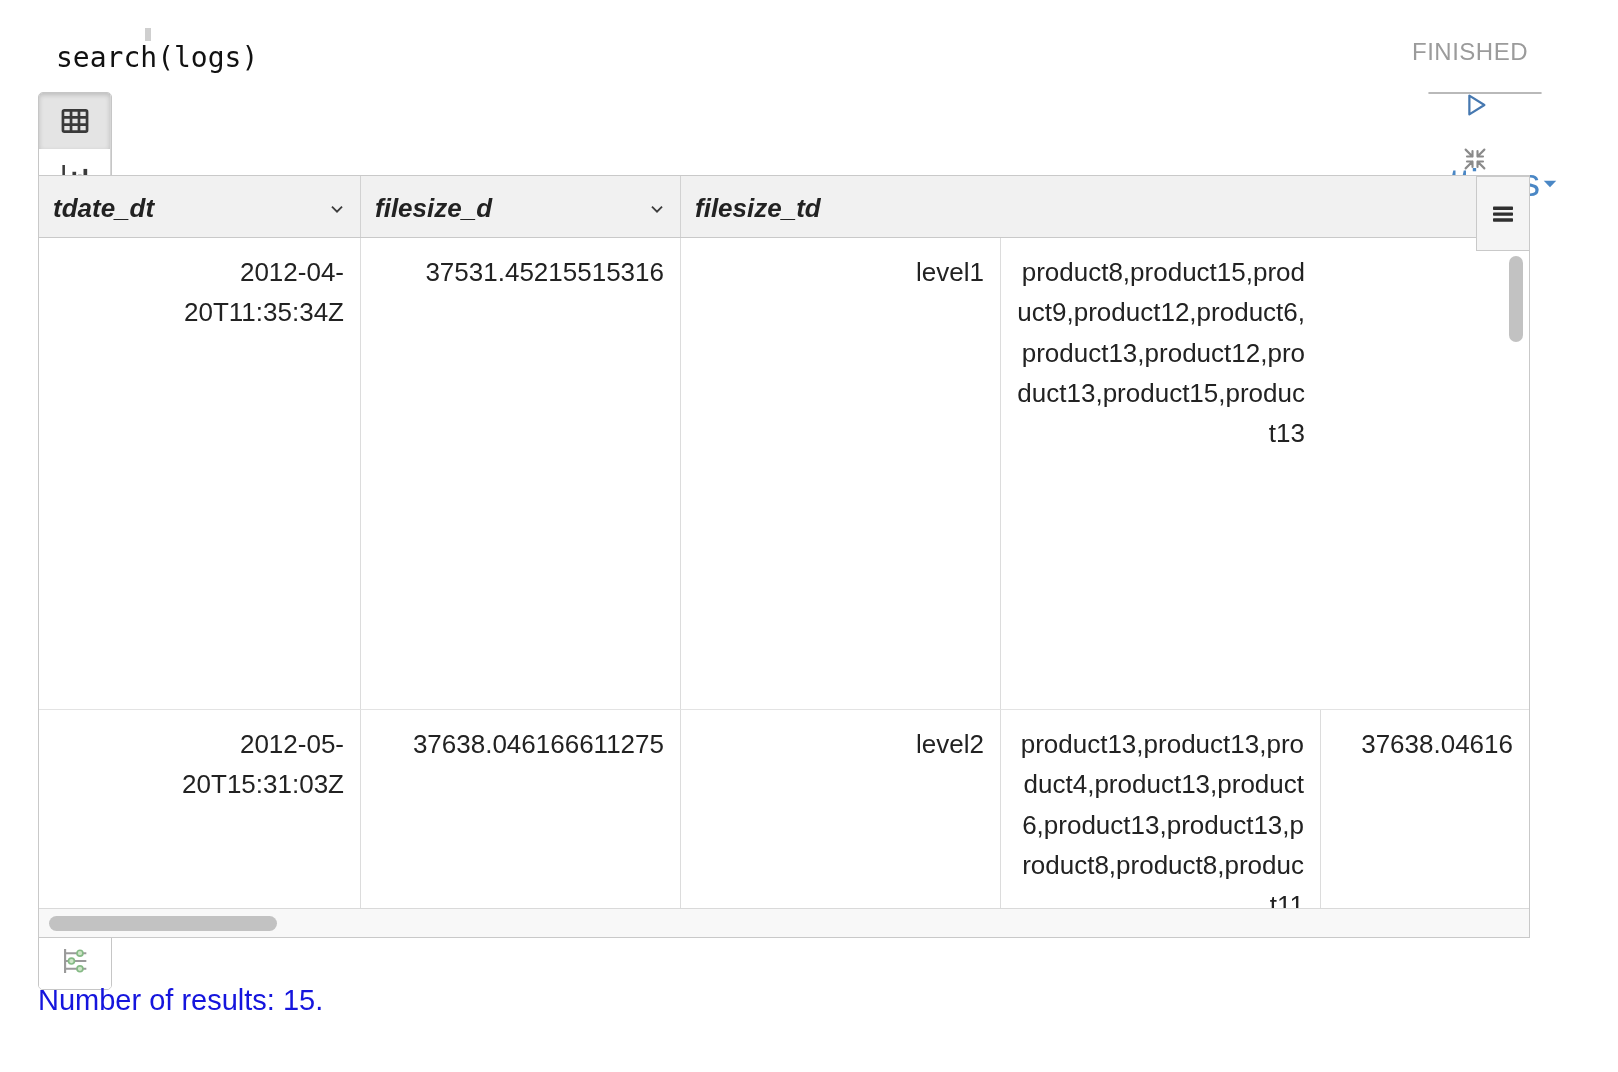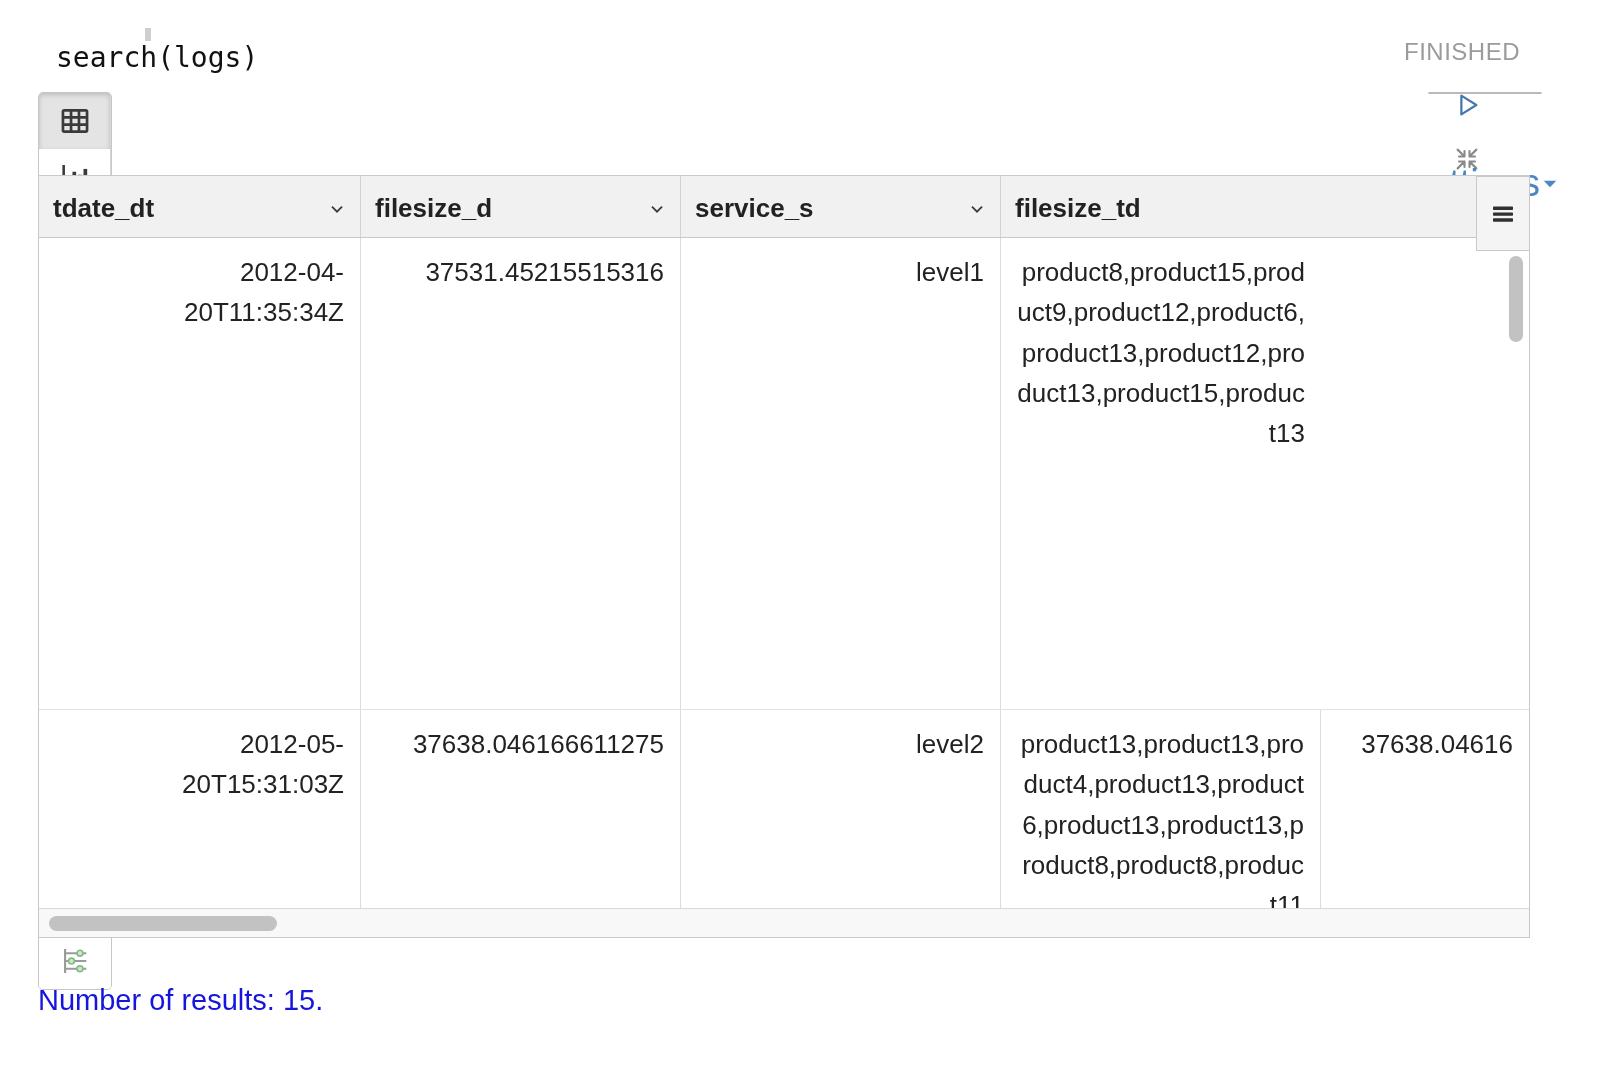--- a/index.html
+++ b/index.html
@@ -4,41 +4,41 @@
 <style>
   * { margin:0; padding:0; box-sizing:border-box; }
   html,body { width:1618px; height:1072px; background:#fff; font-family:"Liberation Sans", sans-serif; color:#222; overflow:hidden; }
   .abs { position:absolute;flex-direction:column; }
 
   
   .title-row { left:38px; top:28px; display:flex; align-items:center; height:46px; }
   .title-bar { width:6px; height:42px; background:#cfcfcf; }
   .para-title { font-family:"DejaVu Sans Mono", monospace; font-size:28px; color:#111; margin-left:18px; }
 
-  .status-controls { top:38px; right:88px; display:flex; align-items:center; gap:24px; }
+  .status-controls { top:38px; right:80px; display:flex; align-items:center; gap:24px; }
   .status-text { font-size:24px; color:#9b9b9b; letter-spacing:.5px; margin-right:10px; }
   .ctl-icon { width:30px; height:30px; display:flex; align-items:center; justify-content:center; cursor:pointer; }
 
   
   .chart-group { left:38px; top:92px; display:flex; border:1px solid #c6c6c6; border-radius:5px; background:#fff; overflow:hidden; }
   .chart-btn { width:72px; height:56px; display:flex; align-items:center; justify-content:center; border-right:1px solid #d6d6d6; background:#fff; cursor:pointer; }
   .chart-btn:last-child { border-right:none; }
   .chart-btn.selected { background:#e4e4e4; box-shadow:inset 0 2px 5px rgba(0,0,0,.18); }
 
   .right-tools { top:92px; right:58px; display:flex; align-items:center; gap:68px; height:58px; }
   .dl-group { display:flex; border:1px solid #b9b9b9; border-radius:6px; overflow:hidden; height:58px; }
   .dl-cell { display:flex; align-items:center; justify-content:center; background:#fff; cursor:pointer; }
   .dl-main { width:68px; border-right:1px solid #c6c6c6; }
   .dl-caret { width:44px; }
   .settings-link { color:#4a87c5; font-size:38px; display:flex; align-items:center; gap:0; cursor:pointer; }
 
   
   .tbl { left:38px; top:175px; width:1492px; height:763px; border:1px solid #c9c9c9; background:#fff; }
   .tbl-header { display:grid; grid-template-columns:322px 320px 320px 320px 1fr; height:62px; background:#f1f1f1; border-bottom:1px solid #c9c9c9; }
-  .th { display:flex; align-items:center; justify-content:space-between; padding:4px 12px 0 14px; font-weight:bold; font-size:26px; color:#222; border-right:1px solid #d2d2d2; overflow:hidden; white-space:nowrap; cursor:pointer; }
+  .th { display:flex; align-items:center; justify-content:space-between; padding:4px 12px 0 14px; font-weight:bold; font-size:26px; color:#222; border-right:1px solid #d2d2d2; overflow:hidden; white-space:nowrap; cursor:pointer;font-style:italic; }
   .th:last-child { border-right:none; }
   .tbl-body { height:670px; overflow:hidden; }
   .trow { display:grid; grid-template-columns:322px 320px 320px 320px 1fr;text-align:right; }
   .trow-1 { height:472px; border-bottom:1px solid #e3e3e3; }
   .trow-2 { height:198px; }
   .td { padding:14px 16px; font-size:26px; line-height:1.55; border-right:1px solid #dcdcdc; overflow:hidden; }
   .td:last-child { border-right:none; }
   .td-date span { display:inline-block; max-width:225px; }
   .td-prod { word-break:break-all; }
   .td-num, .td-clip { white-space:nowrap; }
@@ -300,26 +300,20 @@
           <path d="M6.5 9.5 L12 15 L17.5 9.5"></path>
         </svg>
     </div>
     <div class="th">
       <span>filesize_d</span>
       <svg width="22" height="22" viewBox="0 0 24 24" fill="none" stroke="#3c3c3c" stroke-width="2">
           <path d="M6.5 9.5 L12 15 L17.5 9.5"></path>
         </svg>
     </div>
     <div class="th">
-      <span>service_s</span>
-      <svg width="22" height="22" viewBox="0 0 24 24" fill="none" stroke="#3c3c3c" stroke-width="2">
-          <path d="M6.5 9.5 L12 15 L17.5 9.5"></path>
-        </svg>
-    </div>
-    <div class="th">
       <span>filesize_td</span>
     </div>
   </div>
 
   <div class="tbl-body">
     <div class="trow trow-1">
       <div class="td td-date"><span>2012-04-20T11:35:34Z</span></div>
       <div class="td td-num">37531.45215515316</div>
       <div class="td">level1</div>
       <div class="td td-prod">product8,product15,product9,product12,product6,product13,product12,product13,product15,product13</div>

